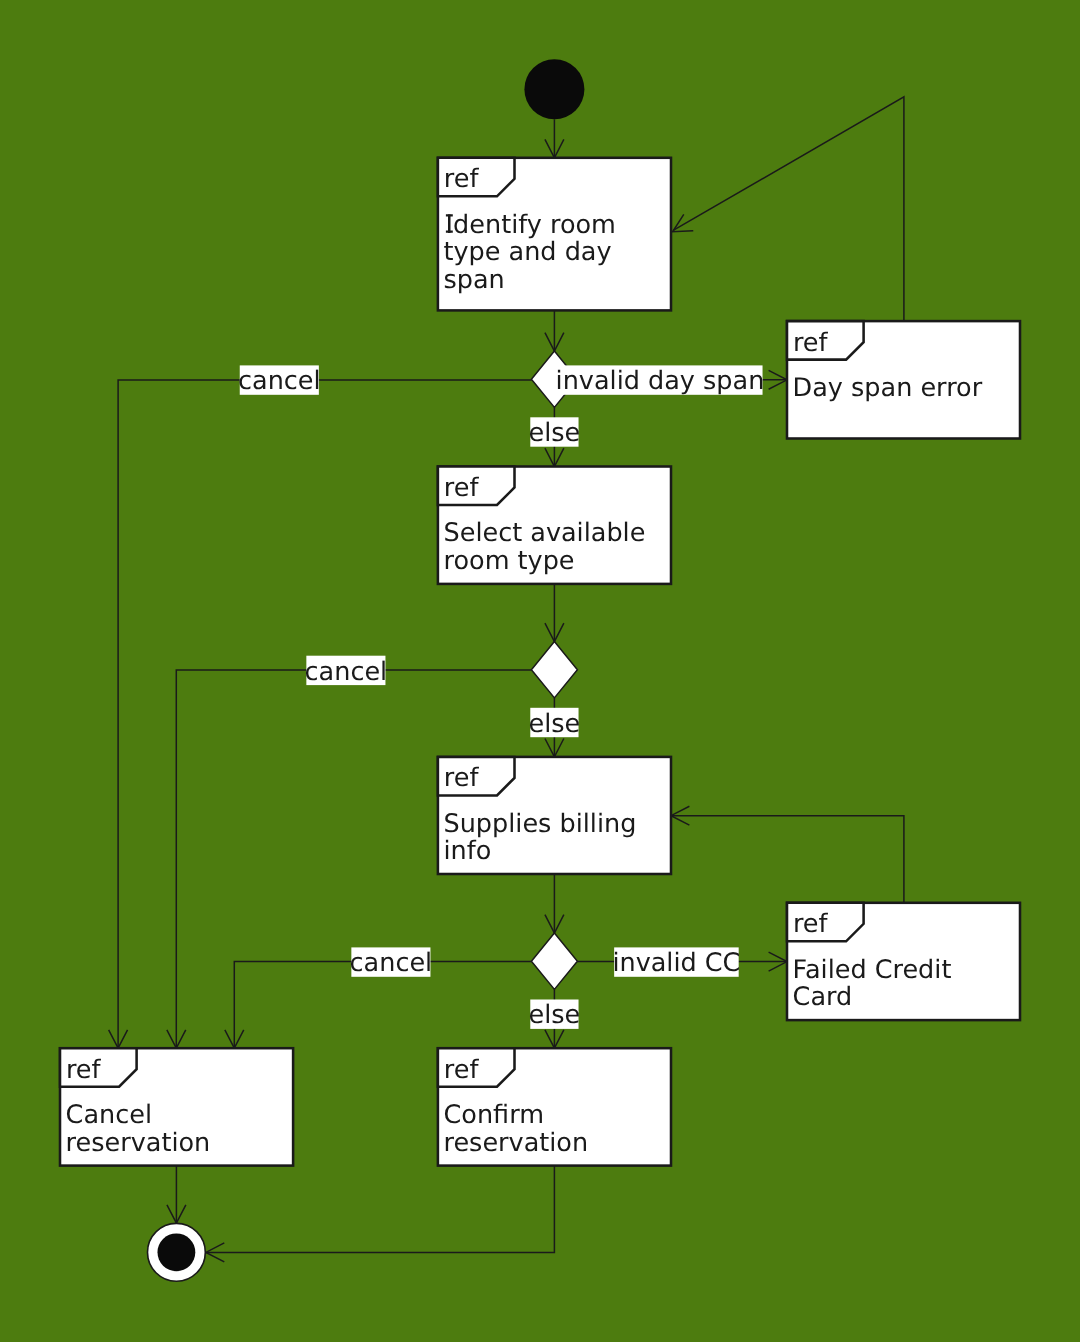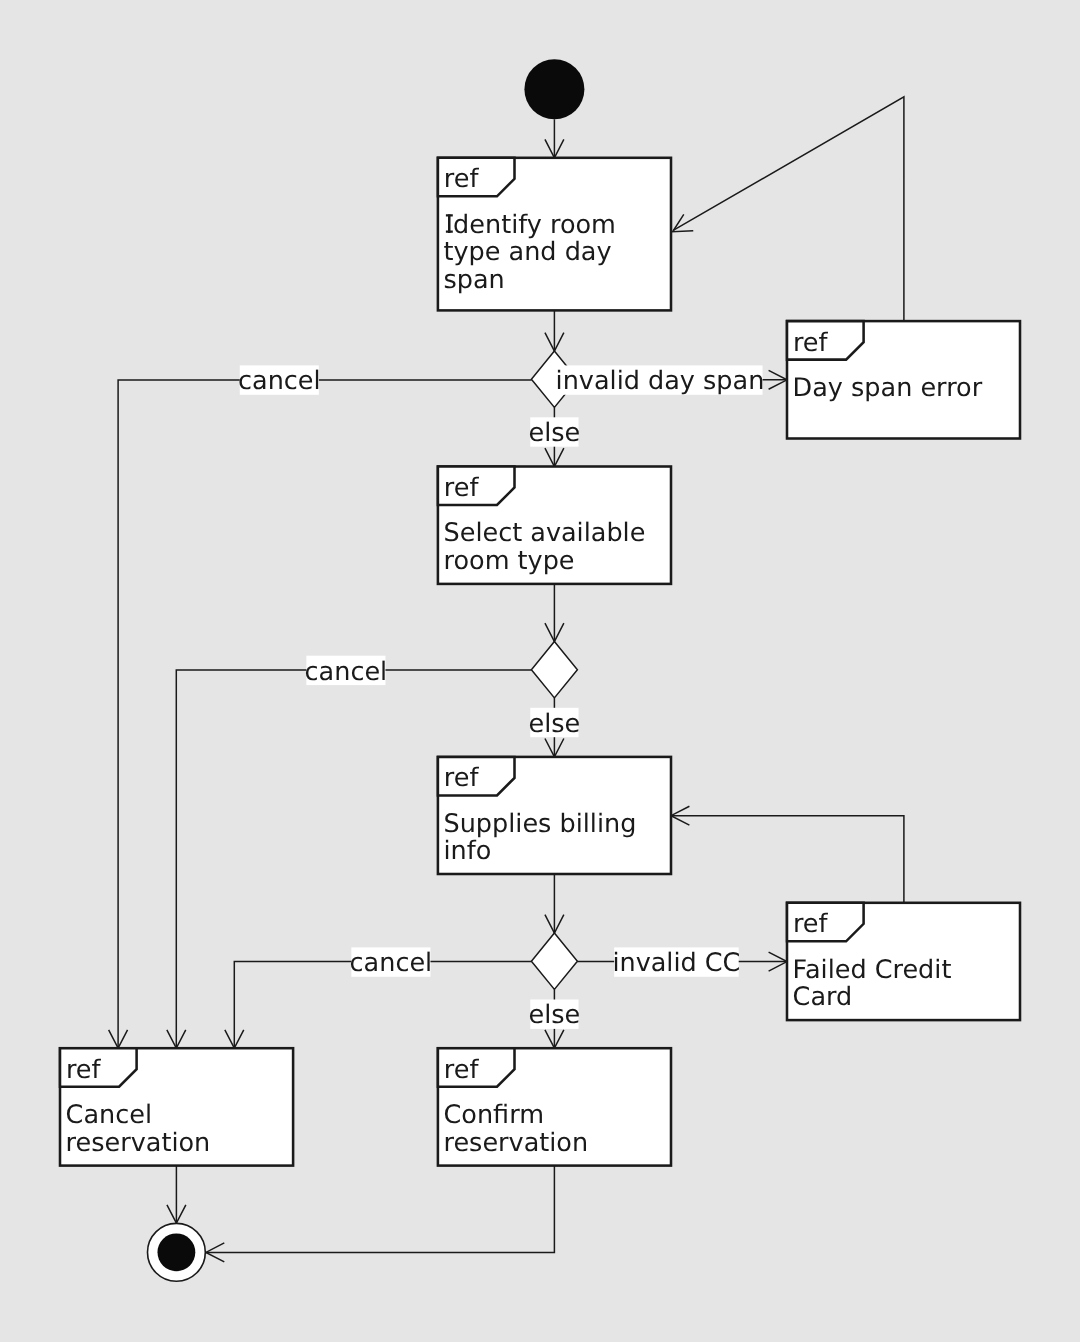--- a/index.html
+++ b/index.html
@@ -4,21 +4,21 @@
 <title>UML Activity Diagram</title>
 <style>
   html, body {
     margin: 0; padding: 0;
     background: #FFFFFF;
     width: 1080px; height: 1342px;
     overflow: hidden;
     -webkit-font-smoothing: antialiased;
     text-rendering: geometricPrecision;
   }
-  #canvas { position: relative; width: 1080px; height: 1342px; background: #e5e5e5; }
+  #canvas { position: relative; width: 1080px; height: 1342px; background: #4d7c0f; }
   svg { display: block; shape-rendering: geometricPrecision; }
   .box { fill: #FFFFFF; stroke: #1A1A1A; stroke-width: 2.55; stroke-linejoin: miter; }
   .diamond { fill: #FFFFFF; stroke: #1A1A1A; stroke-width: 1.5; stroke-linejoin: miter; }
   .edge { stroke: #1A1A1A; stroke-width: 1.5; fill: none; stroke-linejoin: miter; stroke-linecap: butt; }
   .arrowhead { stroke: #1A1A1A; stroke-width: 1.5; fill: none; stroke-linejoin: miter; stroke-linecap: butt; }
   .solid { fill: #0A0A0A; stroke: none; }
   .ring  { fill: #FFFFFF; stroke: #1A1A1A; stroke-width: 1.6; }
   text { font-family: "DejaVu Sans", sans-serif; fill: #1A1A1A; white-space: pre;
          -webkit-font-smoothing: antialiased; text-rendering: geometricPrecision; }
   .body-text  { font-size: 25.5px; }

